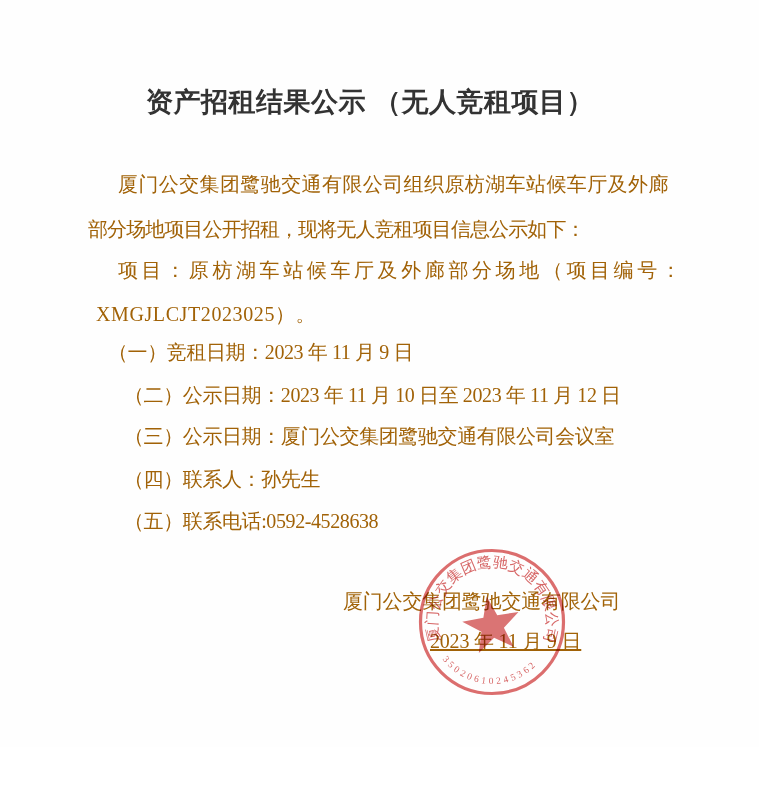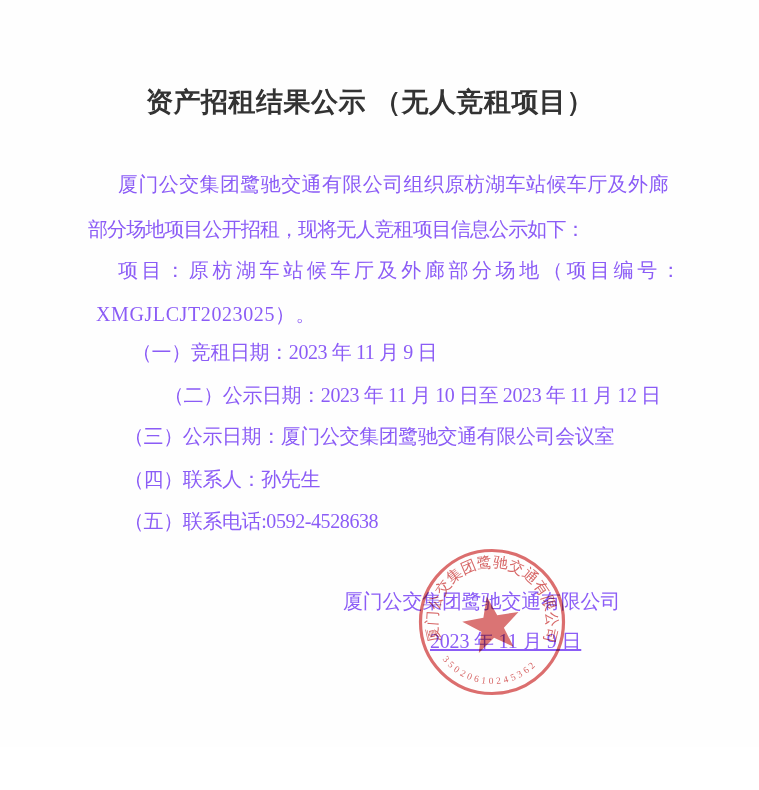--- a/index.html
+++ b/index.html
@@ -28,28 +28,28 @@
     line-height: 36px;
     color: #333333;
     letter-spacing: 0.5px;
     white-space: pre;
   }
   .line {
     position: absolute;
     font-size: 20px;
     line-height: 30px;
     white-space: pre;
-    color: #8b5cf6;
+    color: #a16207;
   }
   .l-intro1 { top: 169px; left: 118px; letter-spacing: 0.4px; }
   .l-intro2 { top: 214px; left: 88px;  letter-spacing: -0.9px; }
   .l-proj1  { top: 255px; left: 118px; letter-spacing: 3.6px; }
   .l-proj2  { top: 299px; left: 96px;  letter-spacing: 0.6px; font-family: Liberation Serif, serif; }
-  .l-item0  { top: 337px; left: 132px; letter-spacing: -0.4px; }
-  .l-item1  { top: 380px; left: 124px; letter-spacing: -0.4px; margin-left: 40px; }
+  .l-item0  { top: 337px; left: 108px; letter-spacing: -0.4px; }
+  .l-item1  { top: 380px; left: 124px; letter-spacing: -0.4px; }
   .l-item2  { top: 421px; left: 124px; letter-spacing: -0.4px; }
   .l-item3  { top: 464px; left: 124px; letter-spacing: -0.4px; }
   .l-item4  { top: 506px; left: 124px; letter-spacing: -0.4px; }
   .l-sign   { top: 586px; left: 343px; letter-spacing: -0.2px; }
   .l-date   { top: 626px; left: 430px; letter-spacing: -0.2px; text-decoration: underline; }
   .seal {
     position: absolute;
     left: 392px;
     top: 522px;
     width: 200px;

